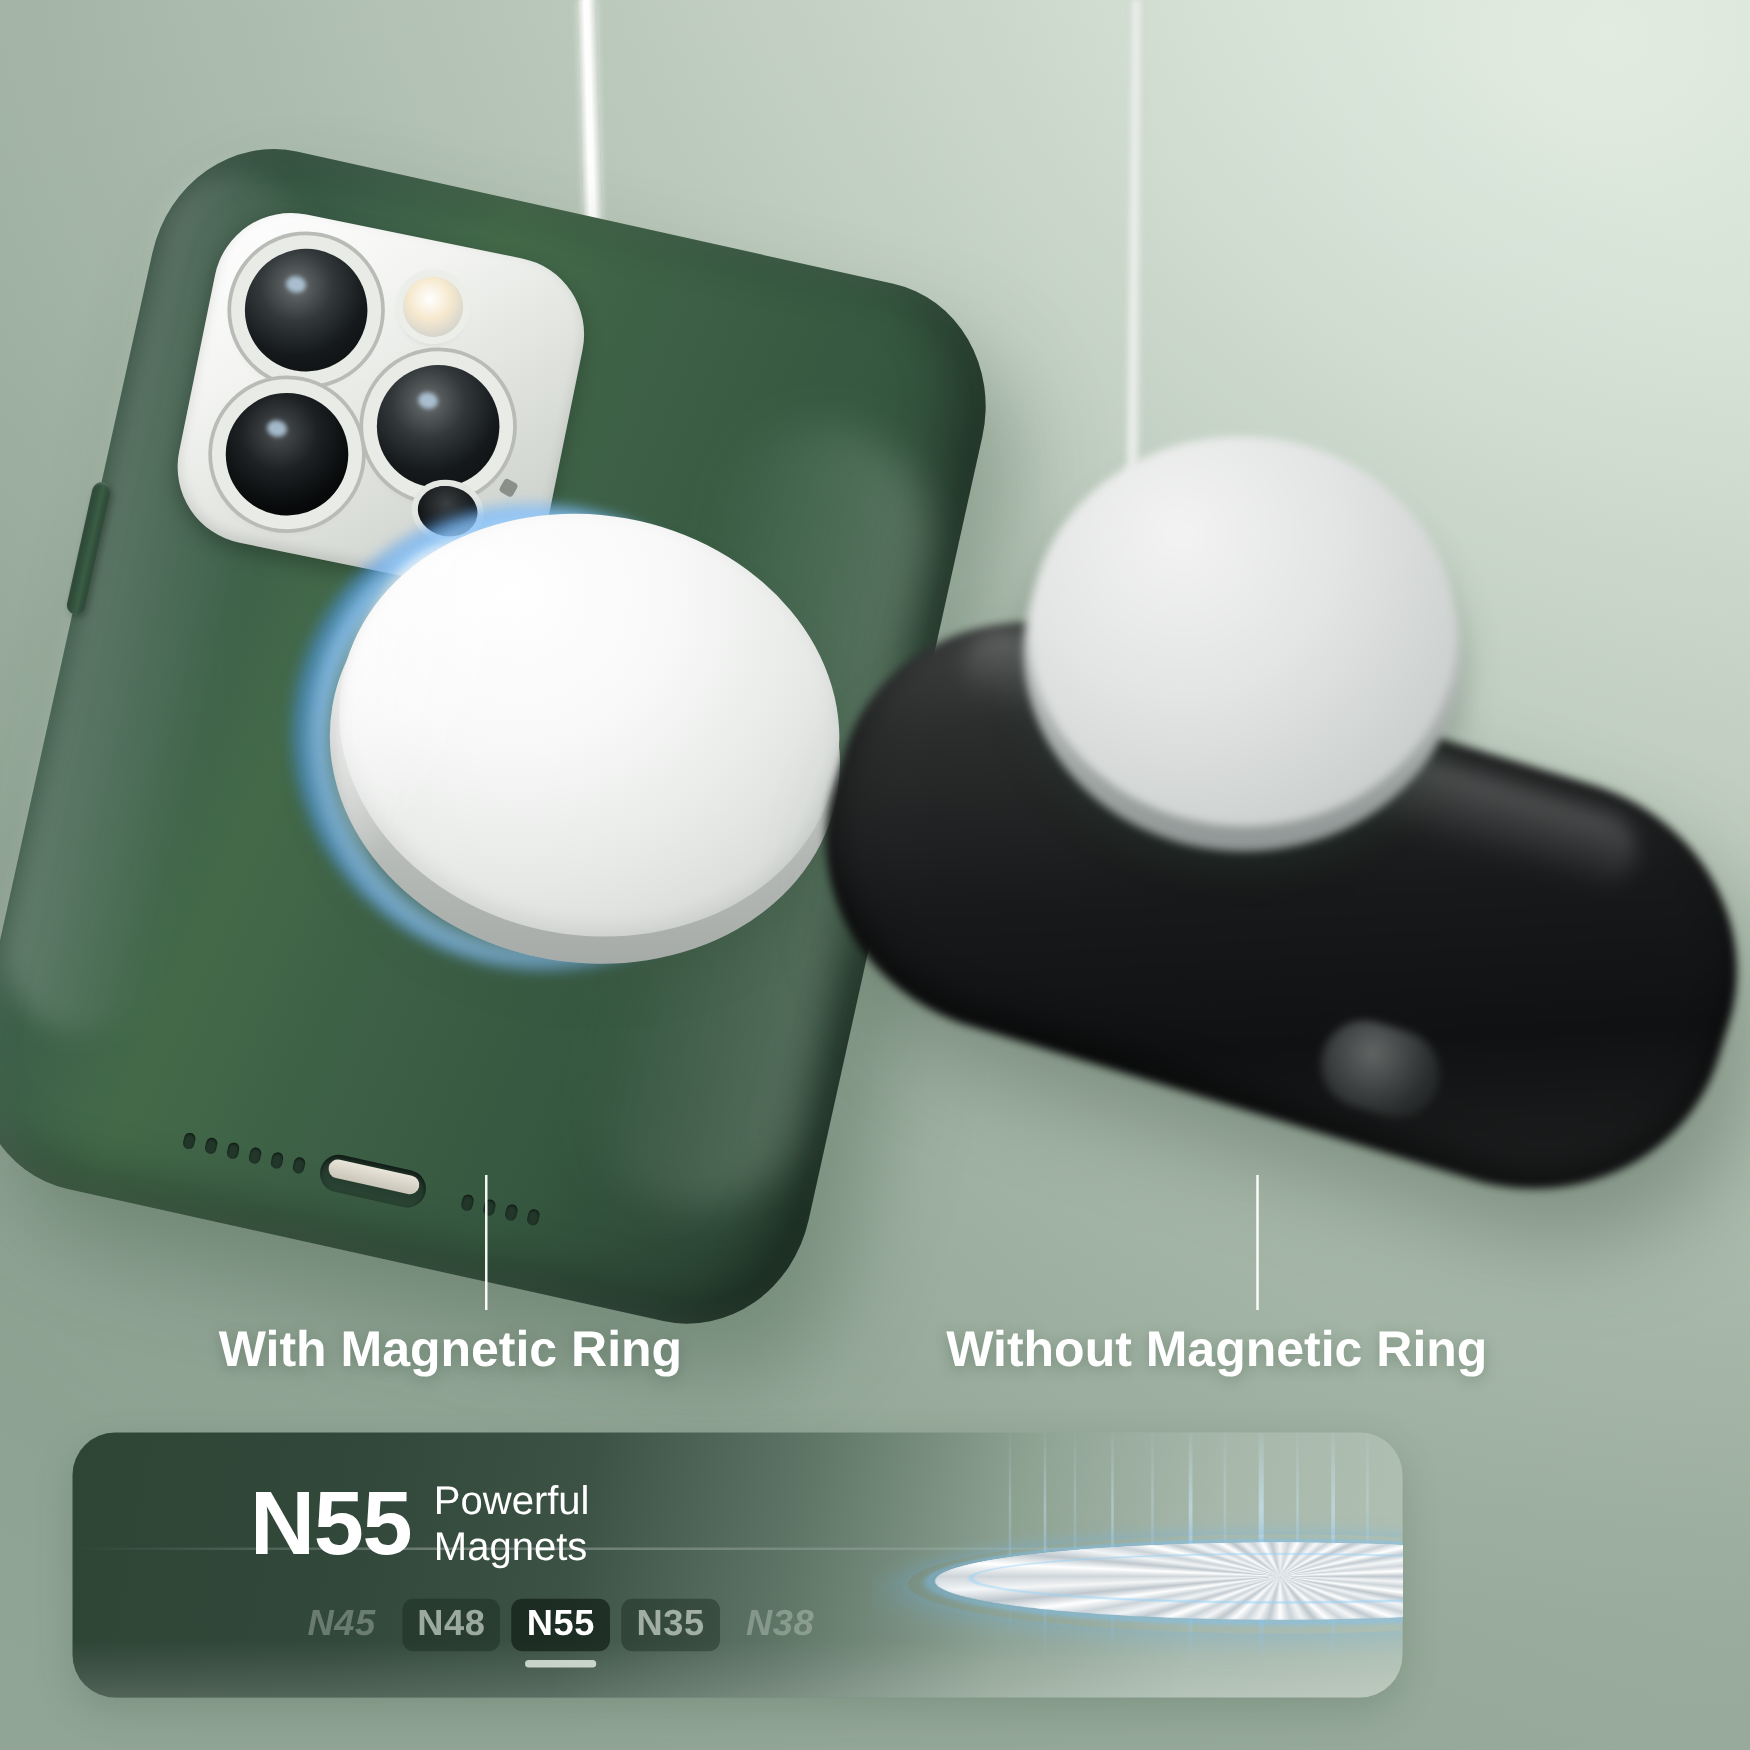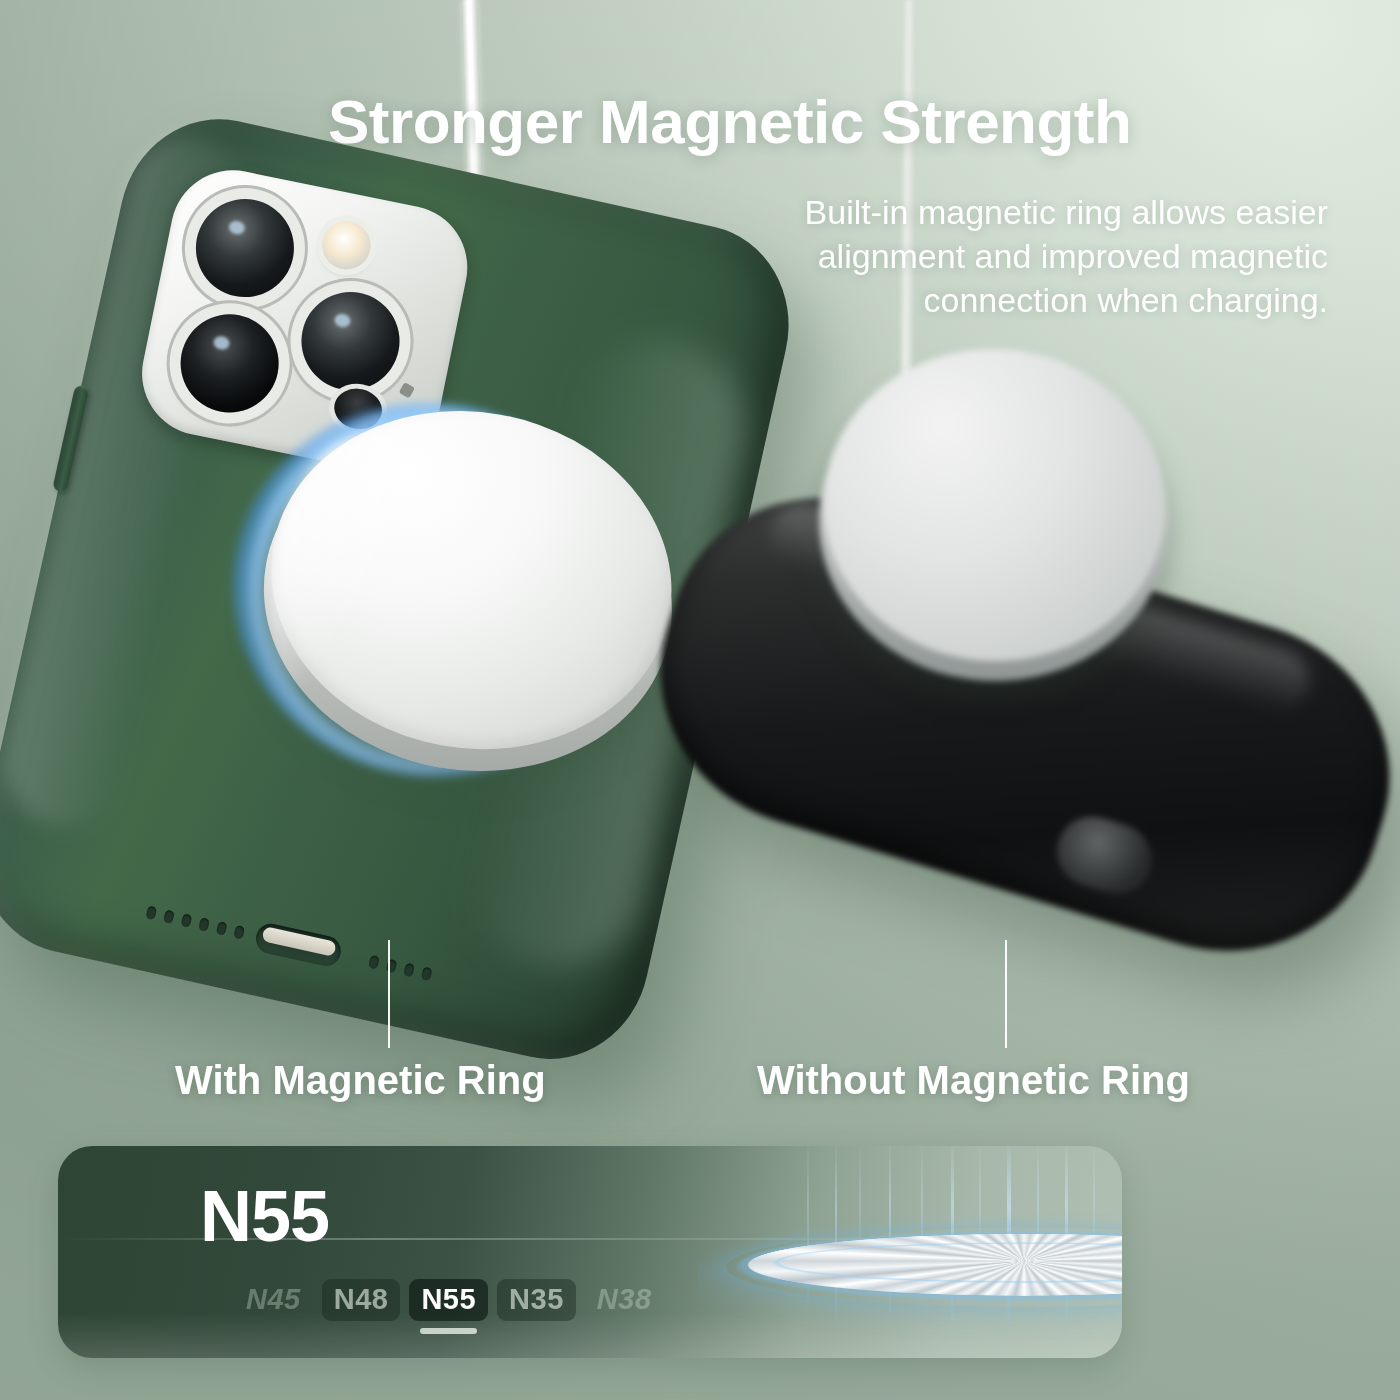--- a/index.html
+++ b/index.html
@@ -195,22 +195,20 @@
 </head>
 <body>
 
 <div id="stage">
 
   <div class="vignette"></div>
 
   <div class="cable left"></div>
   <div class="cable right"></div>
 
-  <div class="headline">Stronger Magnetic Strength</div>
-  <div class="subtitle">Built-in magnetic ring allows easier alignment and improved magnetic connection when charging.</div>
 
   <div class="phoneL">
     <div class="body">
       <div class="sheen"></div>
       <div class="sheen2"></div>
       <div class="btn b1"></div>
 
       <div class="camPlate">
         <div class="lens l1"></div>
         <div class="lens l2"></div>
@@ -259,20 +257,24 @@
   <div class="ptr p2"></div>
   <div class="caption c2">Without Magnetic Ring</div>
   <div class="caption c1">With Magnetic Ring</div>
 
   <div class="panel">
     <div class="streak"></div>
     <div class="lowband"></div>
 
     <div class="n55row">
       <div class="n55">N55</div>
+      <div>
+        <div class="pm">Powerful</div>
+        <div class="pm">Magnets</div>
+      </div>
     </div>
 
     <div class="grades">
       <div class="grade dim">N45</div>
       <div class="grade mid">N48</div>
       <div class="grade active"><span>N55</span><span class="bar"></span></div>
       <div class="grade mid">N35</div>
       <div class="grade dim">N38</div>
     </div>
 

